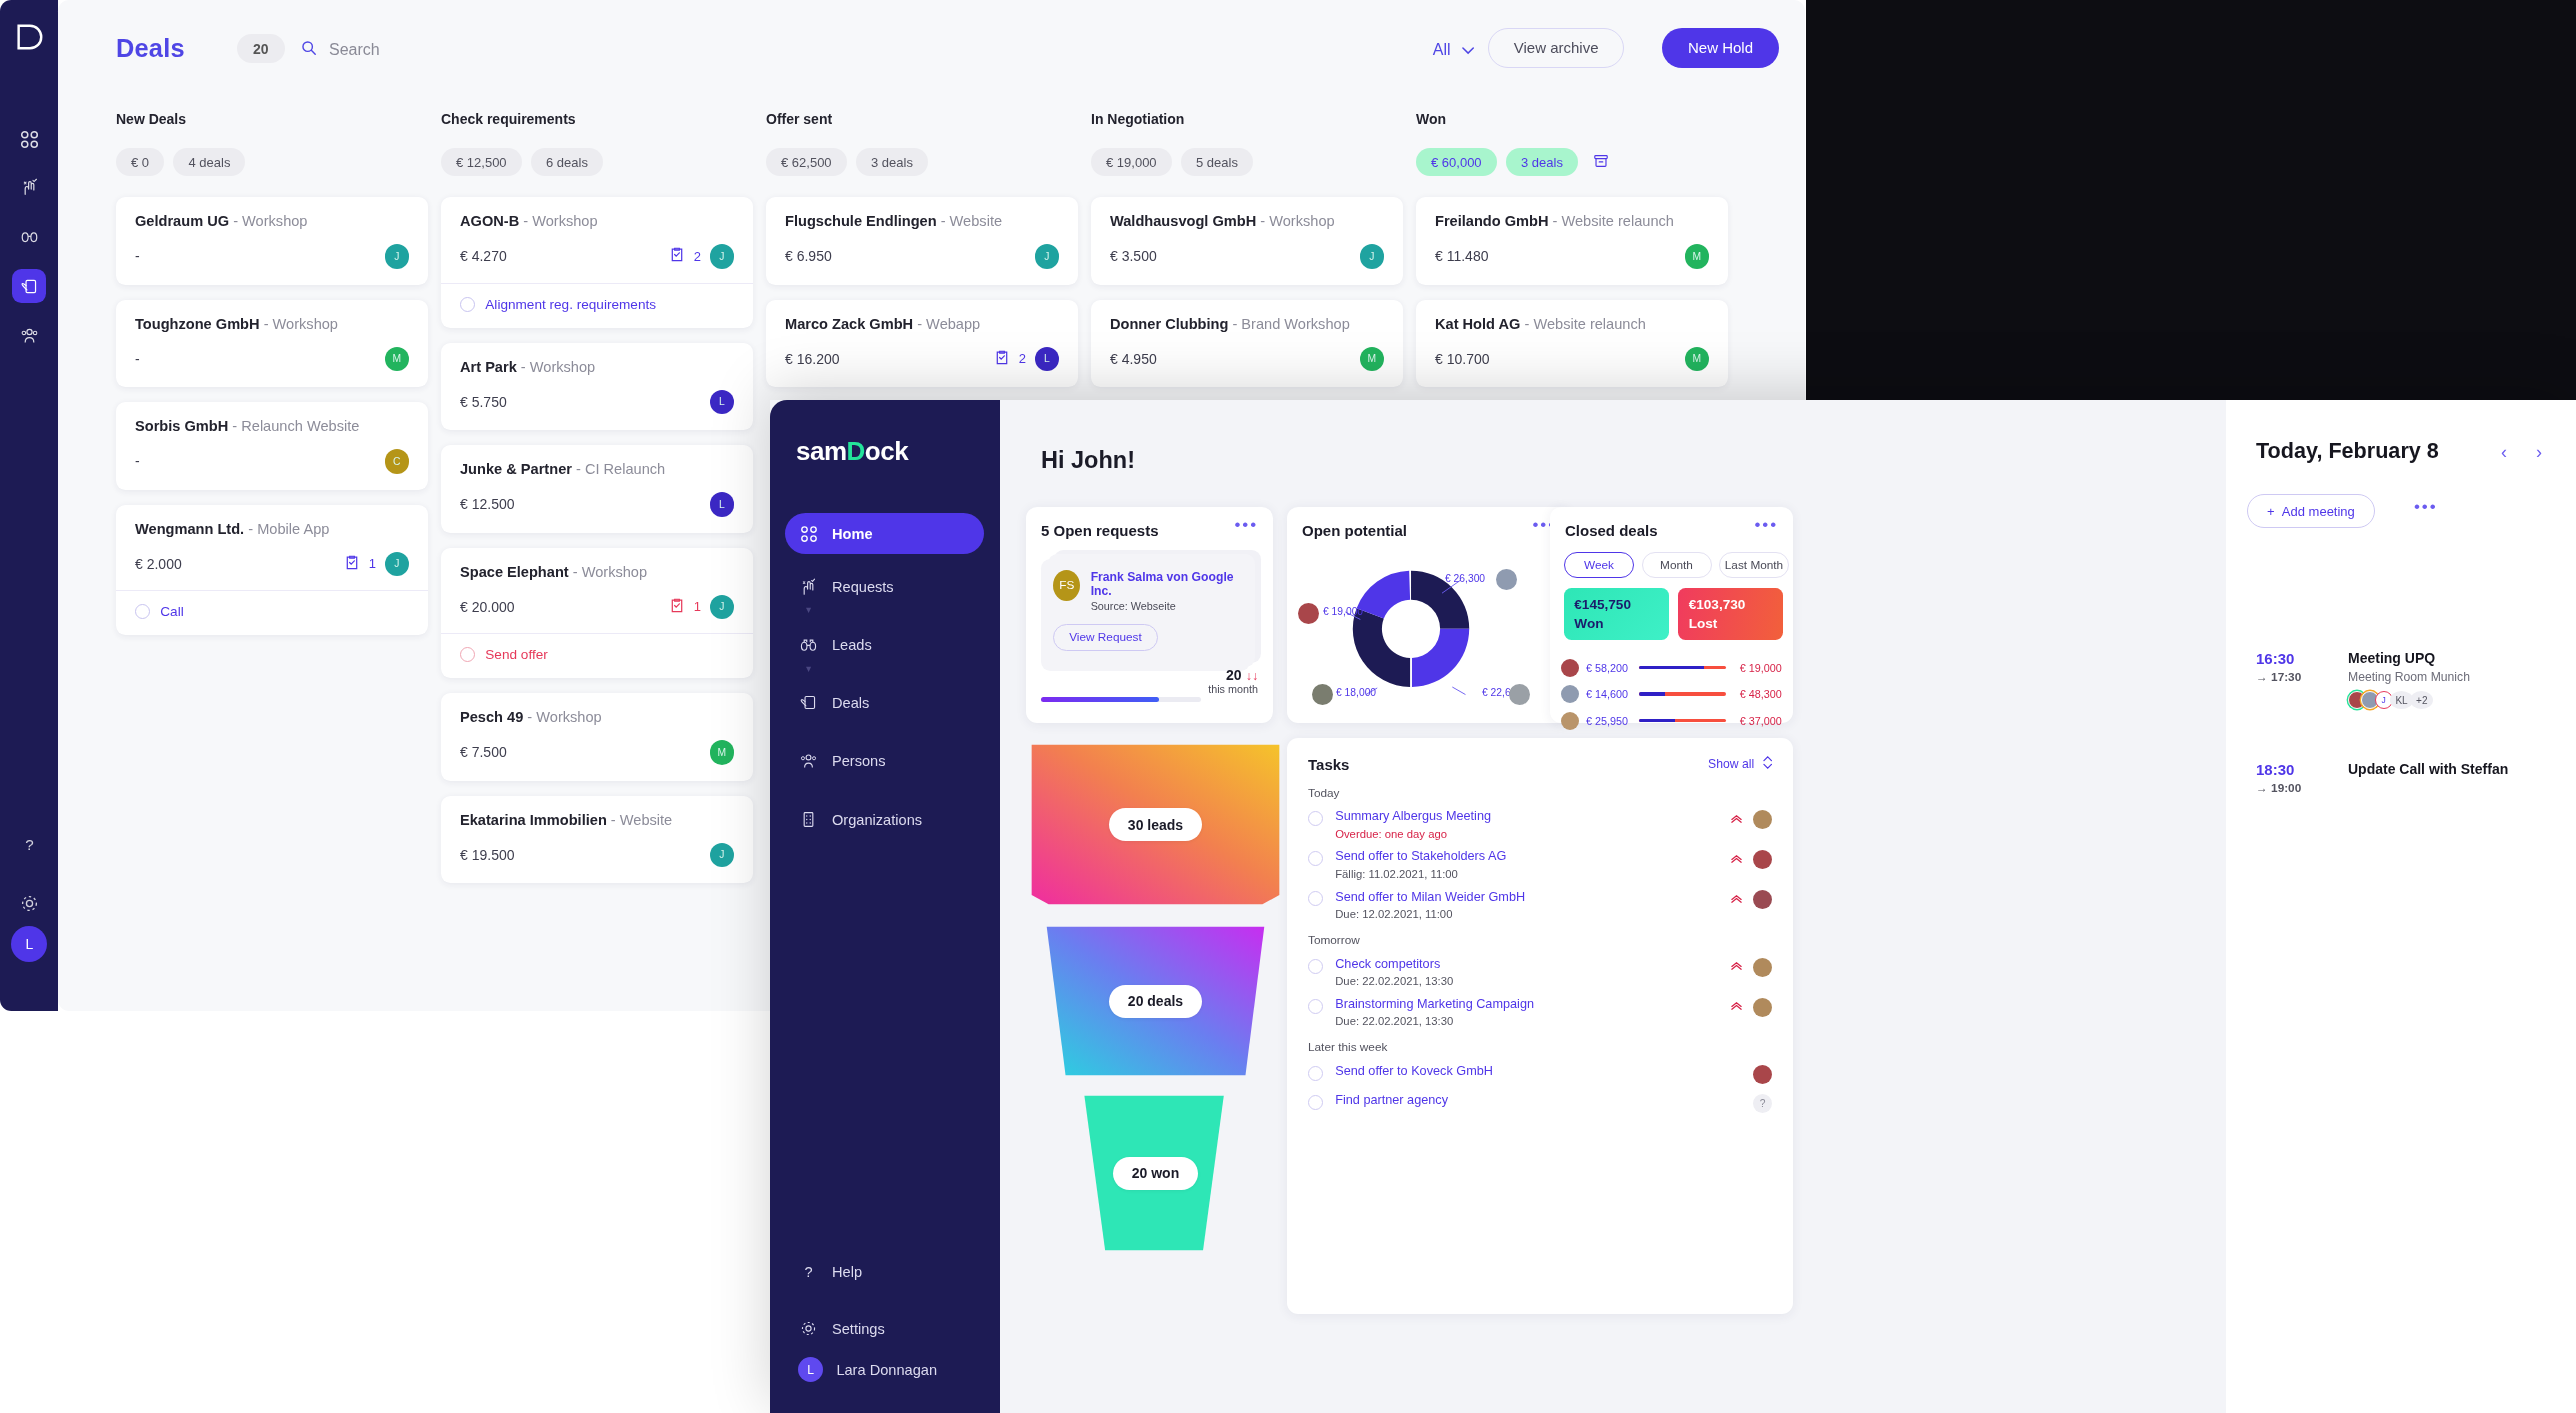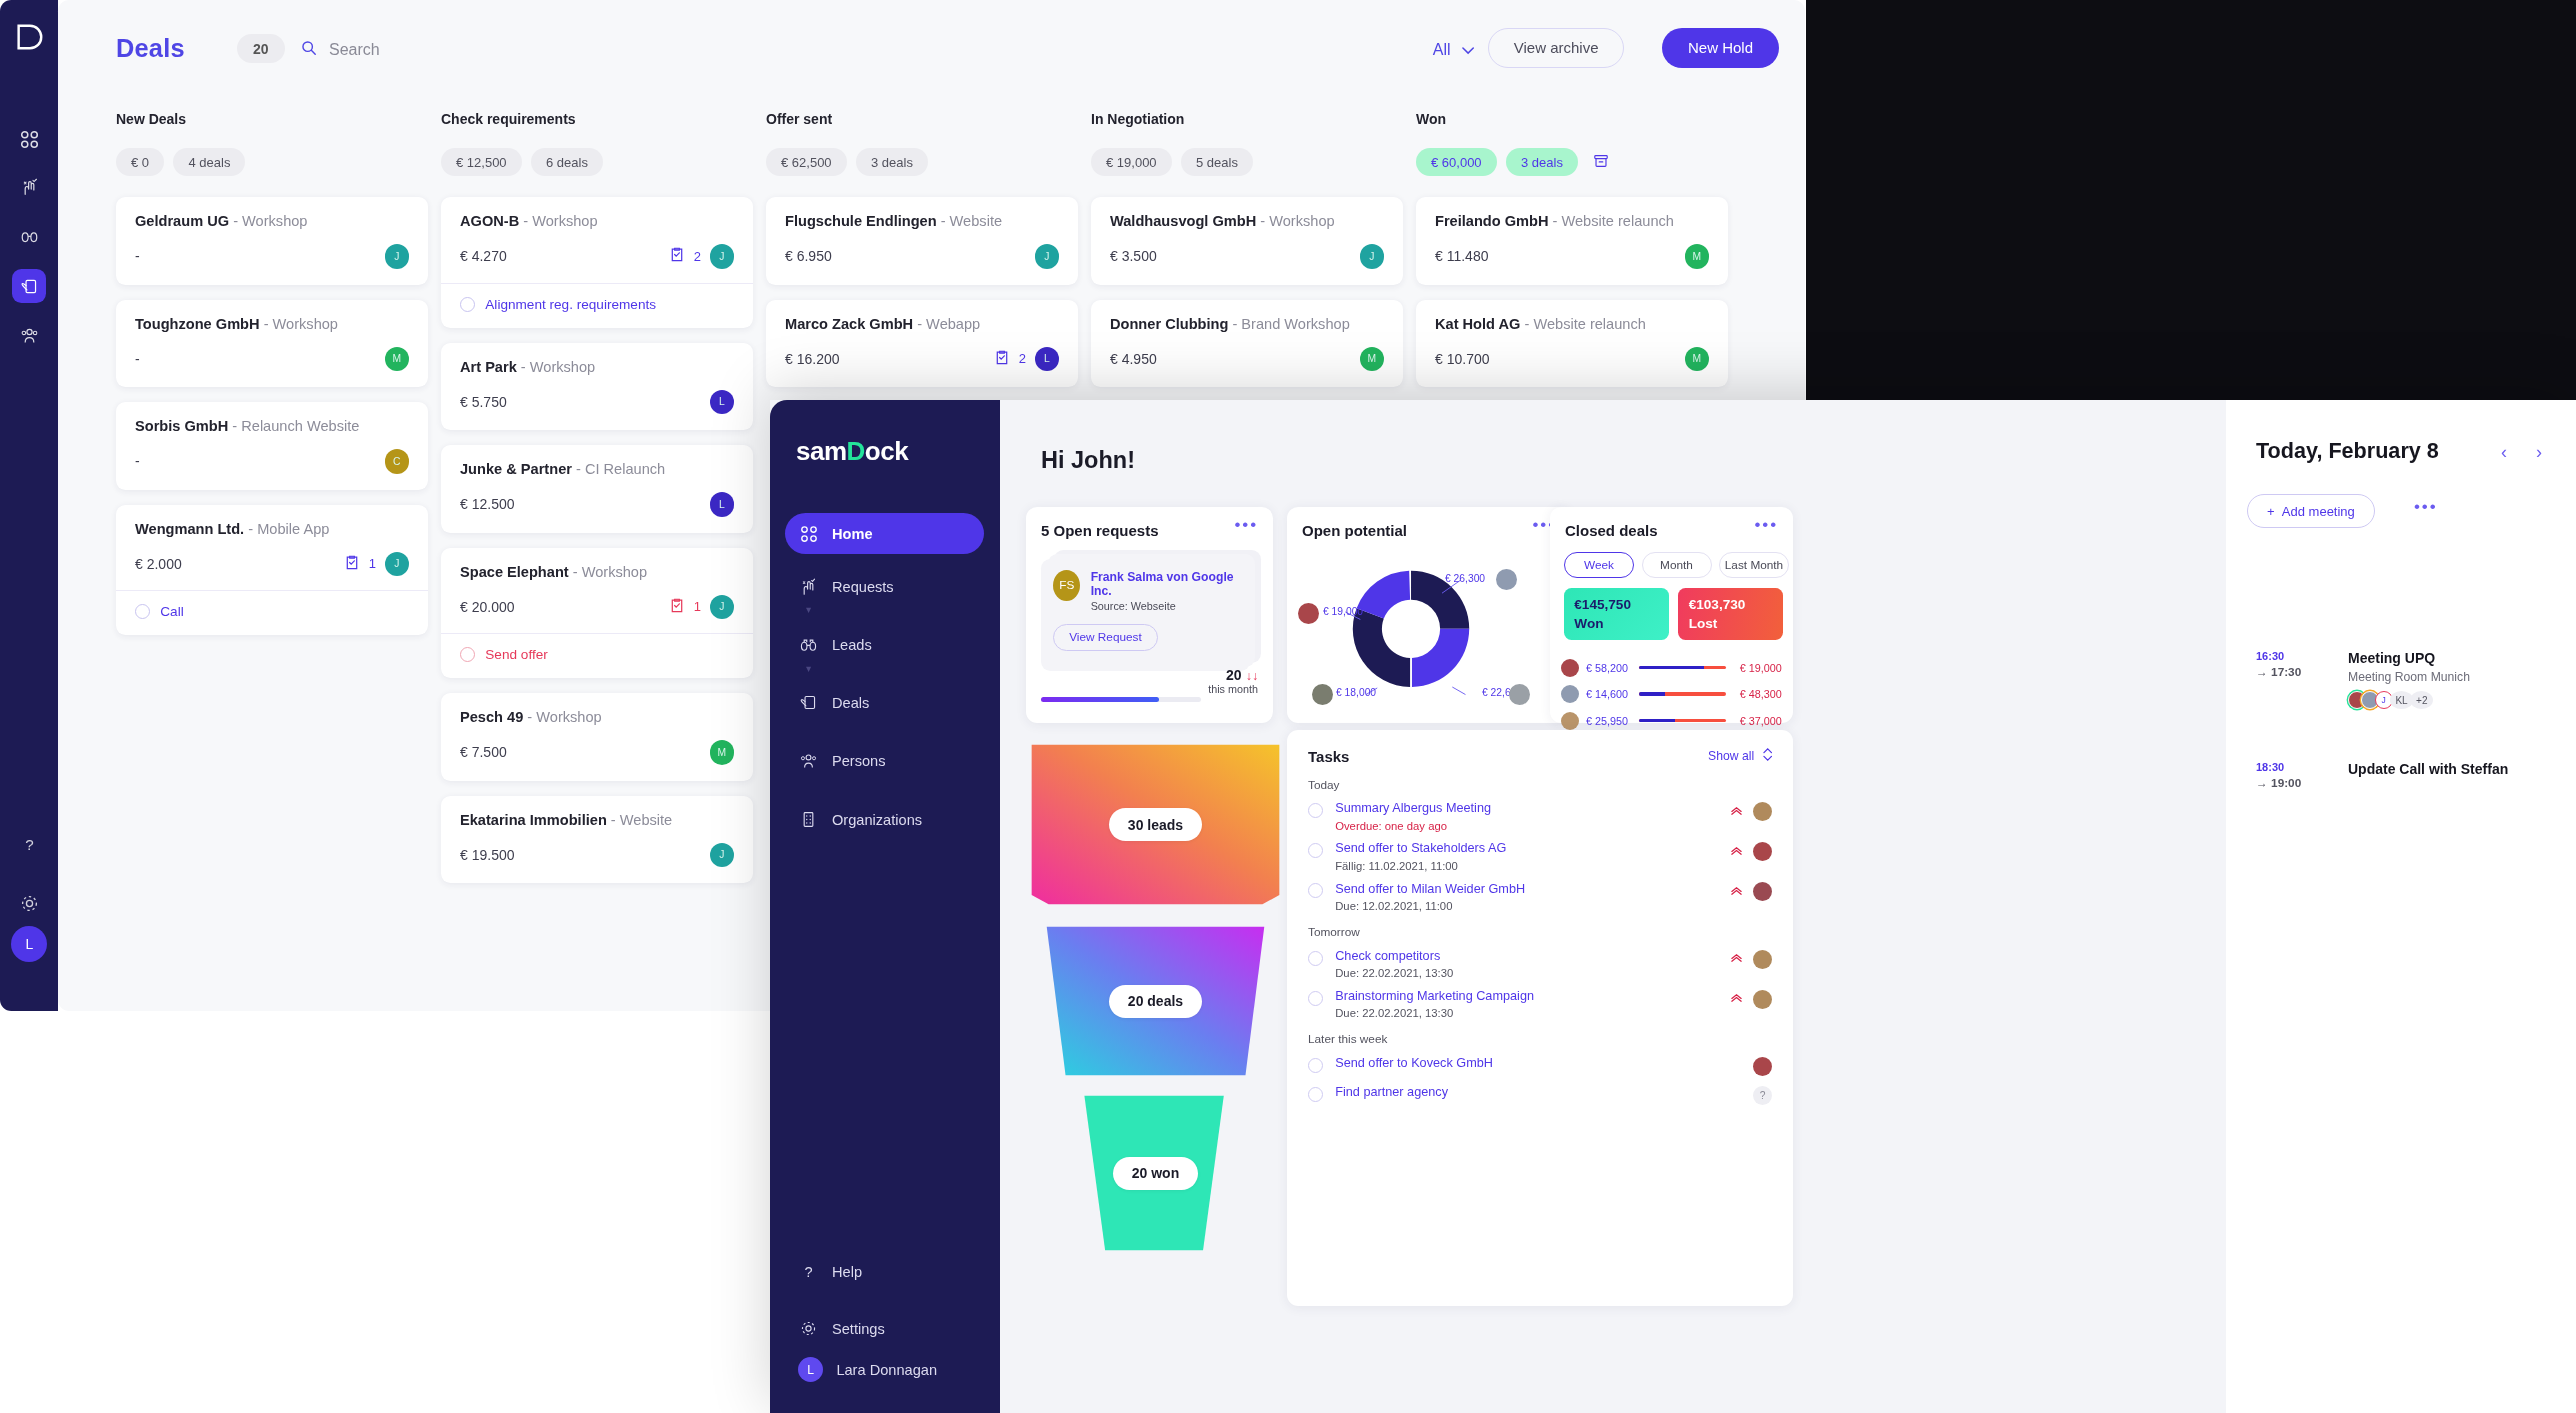--- a/index.html
+++ b/index.html
@@ -180,21 +180,21 @@
   .cd-bar i { display:block; height:100%; background:#2f20c6; }
 
   
   #funnel { position:absolute; left:26px; top:339px; width:259px; height:576px; }
   .fn { position:relative; margin-bottom:13px; display:flex; align-items:center; justify-content:center; }
   .fn .pill { position:relative; z-index:2; background:#fff; border-radius:19px; padding:8.5px 19px;
               font-size:14px; font-weight:bold; color:#1b1b28; box-shadow:0 0.9px 3.8px rgba(0,0,0,.06);}
   .fn .shape { position:absolute; inset:0; }
 
   
-  #p-tasks { left:287px; top:330px; width:506px; height:576px; }
+  #p-tasks { left:287px; top:338px; width:506px; height:576px; }
   .tk-head { display:flex; align-items:center; justify-content:space-between; padding:17px 21px 0;}
   .tk-showall { font-size:12.2px; color:#4f36e8; display:flex; align-items:center; gap:8.5px; cursor:pointer;}
   .tk-group { font-size:11.8px; color:#53535f; padding:0 21px; margin-top:13px; }
   .tk-item { display:flex; align-items:flex-start; gap:12.2px; padding:9.4px 21px 0; }
   .tk-ring { width:15px;height:15px;border-radius:50%;border:1.4px solid #cfcbf2; margin-top:1.9px; flex:0 0 auto;}
   .tk-main { flex:1; }
   .tk-name { font-size:12.7px; color:#4f36e8; }
   .tk-sub { font-size:11.3px; color:#53535f; margin-top:4.7px;}
   .tk-sub.over { color:#d72348; }
   .tk-prio { color:#d72348; font-size:12.2px; }
@@ -209,21 +209,21 @@
   .cal-add { position:absolute; left:21px; top:94px; border:0.9px solid #cec9f3; border-radius:17px;
              padding:8.5px 19px; font-size:13px; color:#4f36e8; background:transparent; cursor:pointer;}
   .cal-dots { position:absolute; left:188px; top:102px; }
   .cal-ev { position:absolute; left:0; right:0; }
   .cal-allday { background:#f3f3f7; padding:13px 30px 15px; }
   .cal-kind { font-size:11.8px; color:#53535f; }
   .cal-evt { font-size:14px; font-weight:bold; color:#16161f; margin-top:4.7px; }
   .cal-room { font-size:12.2px; color:#6c6c78; margin-top:3.8px;}
   .faces { display:flex; margin-top:7.5px; }
   .faces span { width:18px;height:18px;border-radius:50%; margin-right:-4.7px; overflow:hidden; border:1.4px solid #fff;}
-  .cal-time { font-size:11px; font-weight:bold; color:#4f36e8; }
+  .cal-time { font-size:15px; font-weight:bold; color:#4f36e8; }
   .cal-time2 { font-size:11.8px; color:#53535f; margin-top:3px;font-weight:bold;}
   .mini-chip { height:18px; border-radius:9.4px; background:#eeeef3; color:#53535f;
                font-size:10px; display:inline-flex; align-items:center; padding:0 5.6px; margin-left:1.9px;}
 </style>
 </head>
 <body>
 
 <div id="left-rail">
   <div class="rail-logo">
     <svg width="32" height="32" viewBox="0 0 34 34">

